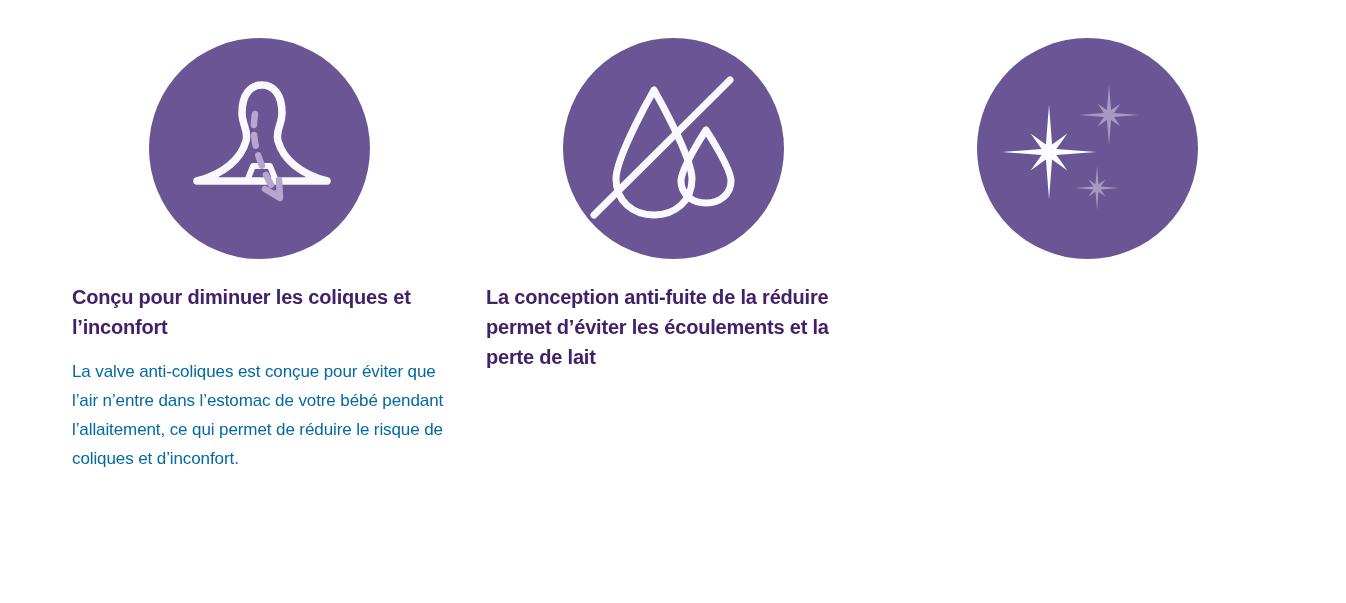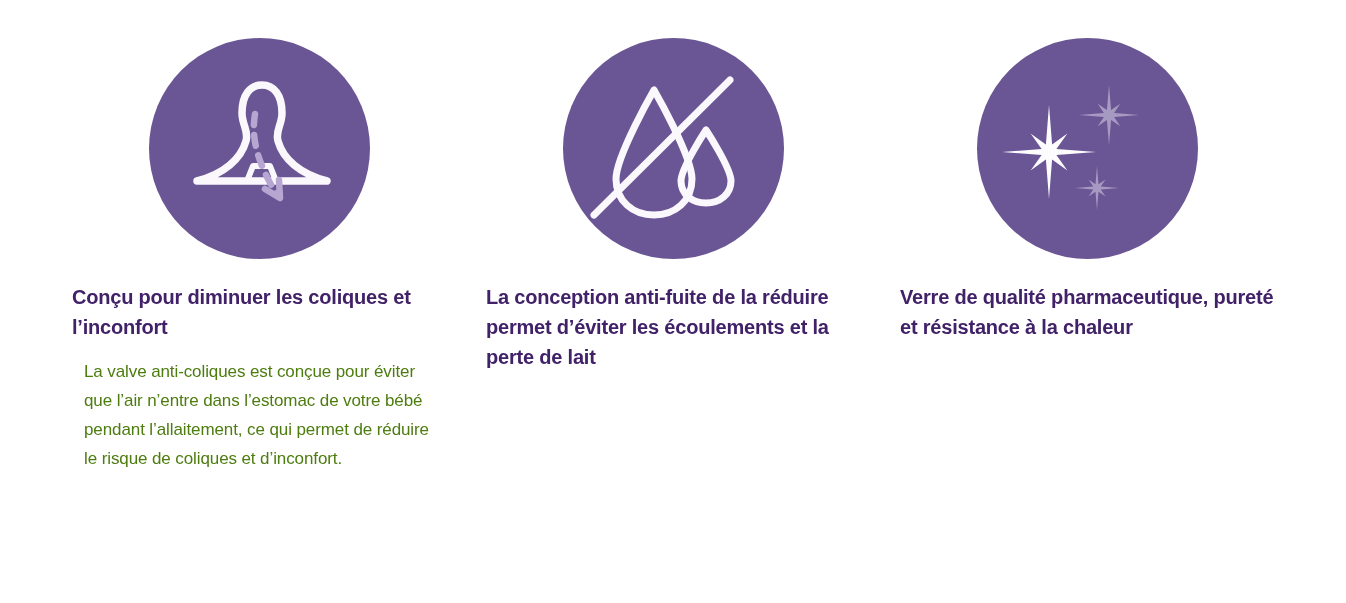--- a/index.html
+++ b/index.html
@@ -41,24 +41,24 @@
   }
   .feature-title {
     margin: 0 0 15px 0;
     font-size: 20px;
     font-weight: 700;
     line-height: 30px;
     color: #412168;
     letter-spacing: -0.2px;
   }
   .feature-description {
-    margin: 12px;
+    margin: 0;
     font-size: 17px;
     line-height: 29px;
-    color: #4d7c0f;
+    color: #0369a1;
     letter-spacing: -0.1px;
   }
 </style>
 </head>
 <body>
 
 <div class="features">
 
   <section class="feature">
     <div class="icon-circle">
@@ -94,16 +94,15 @@
     <div class="icon-circle">
       <svg viewBox="0 0 221 221" aria-hidden="true">
 
         <polygon points="132,47 134.1,71.9 143.3,65.7 137.1,74.9 162,77 137.1,79.1 143.3,88.3 134.1,82.1 132,107 129.9,82.1 120.7,88.3 126.9,79.1 102,77 126.9,74.9 120.7,65.7 129.9,71.9" fill="#a79ac2"></polygon>
 
         <polygon points="120,128 121.5,146.3 128.5,141.5 123.7,148.5 142,150 123.7,151.5 128.5,158.5 121.5,153.7 120,172 118.5,153.7 111.5,158.5 116.3,151.5 98,150 116.3,148.5 111.5,141.5 118.5,146.3" fill="#a79ac2"></polygon>
 
         <polygon points="72,67 75.1,106.6 90.4,95.6 79.4,110.9 119,114 79.4,117.1 90.4,132.4 75.1,121.4 72,161 68.9,121.4 53.6,132.4 64.6,117.1 25,114 64.6,110.9 53.6,95.6 68.9,106.6" fill="#fdfcfe"></polygon>
       </svg>
     </div>
-    <h3 class="feature-title">Verre de qualité pharmaceutique, pureté et résistance à la chaleur</h3>
   </section>
 
 </div>
 
 </body></html>

